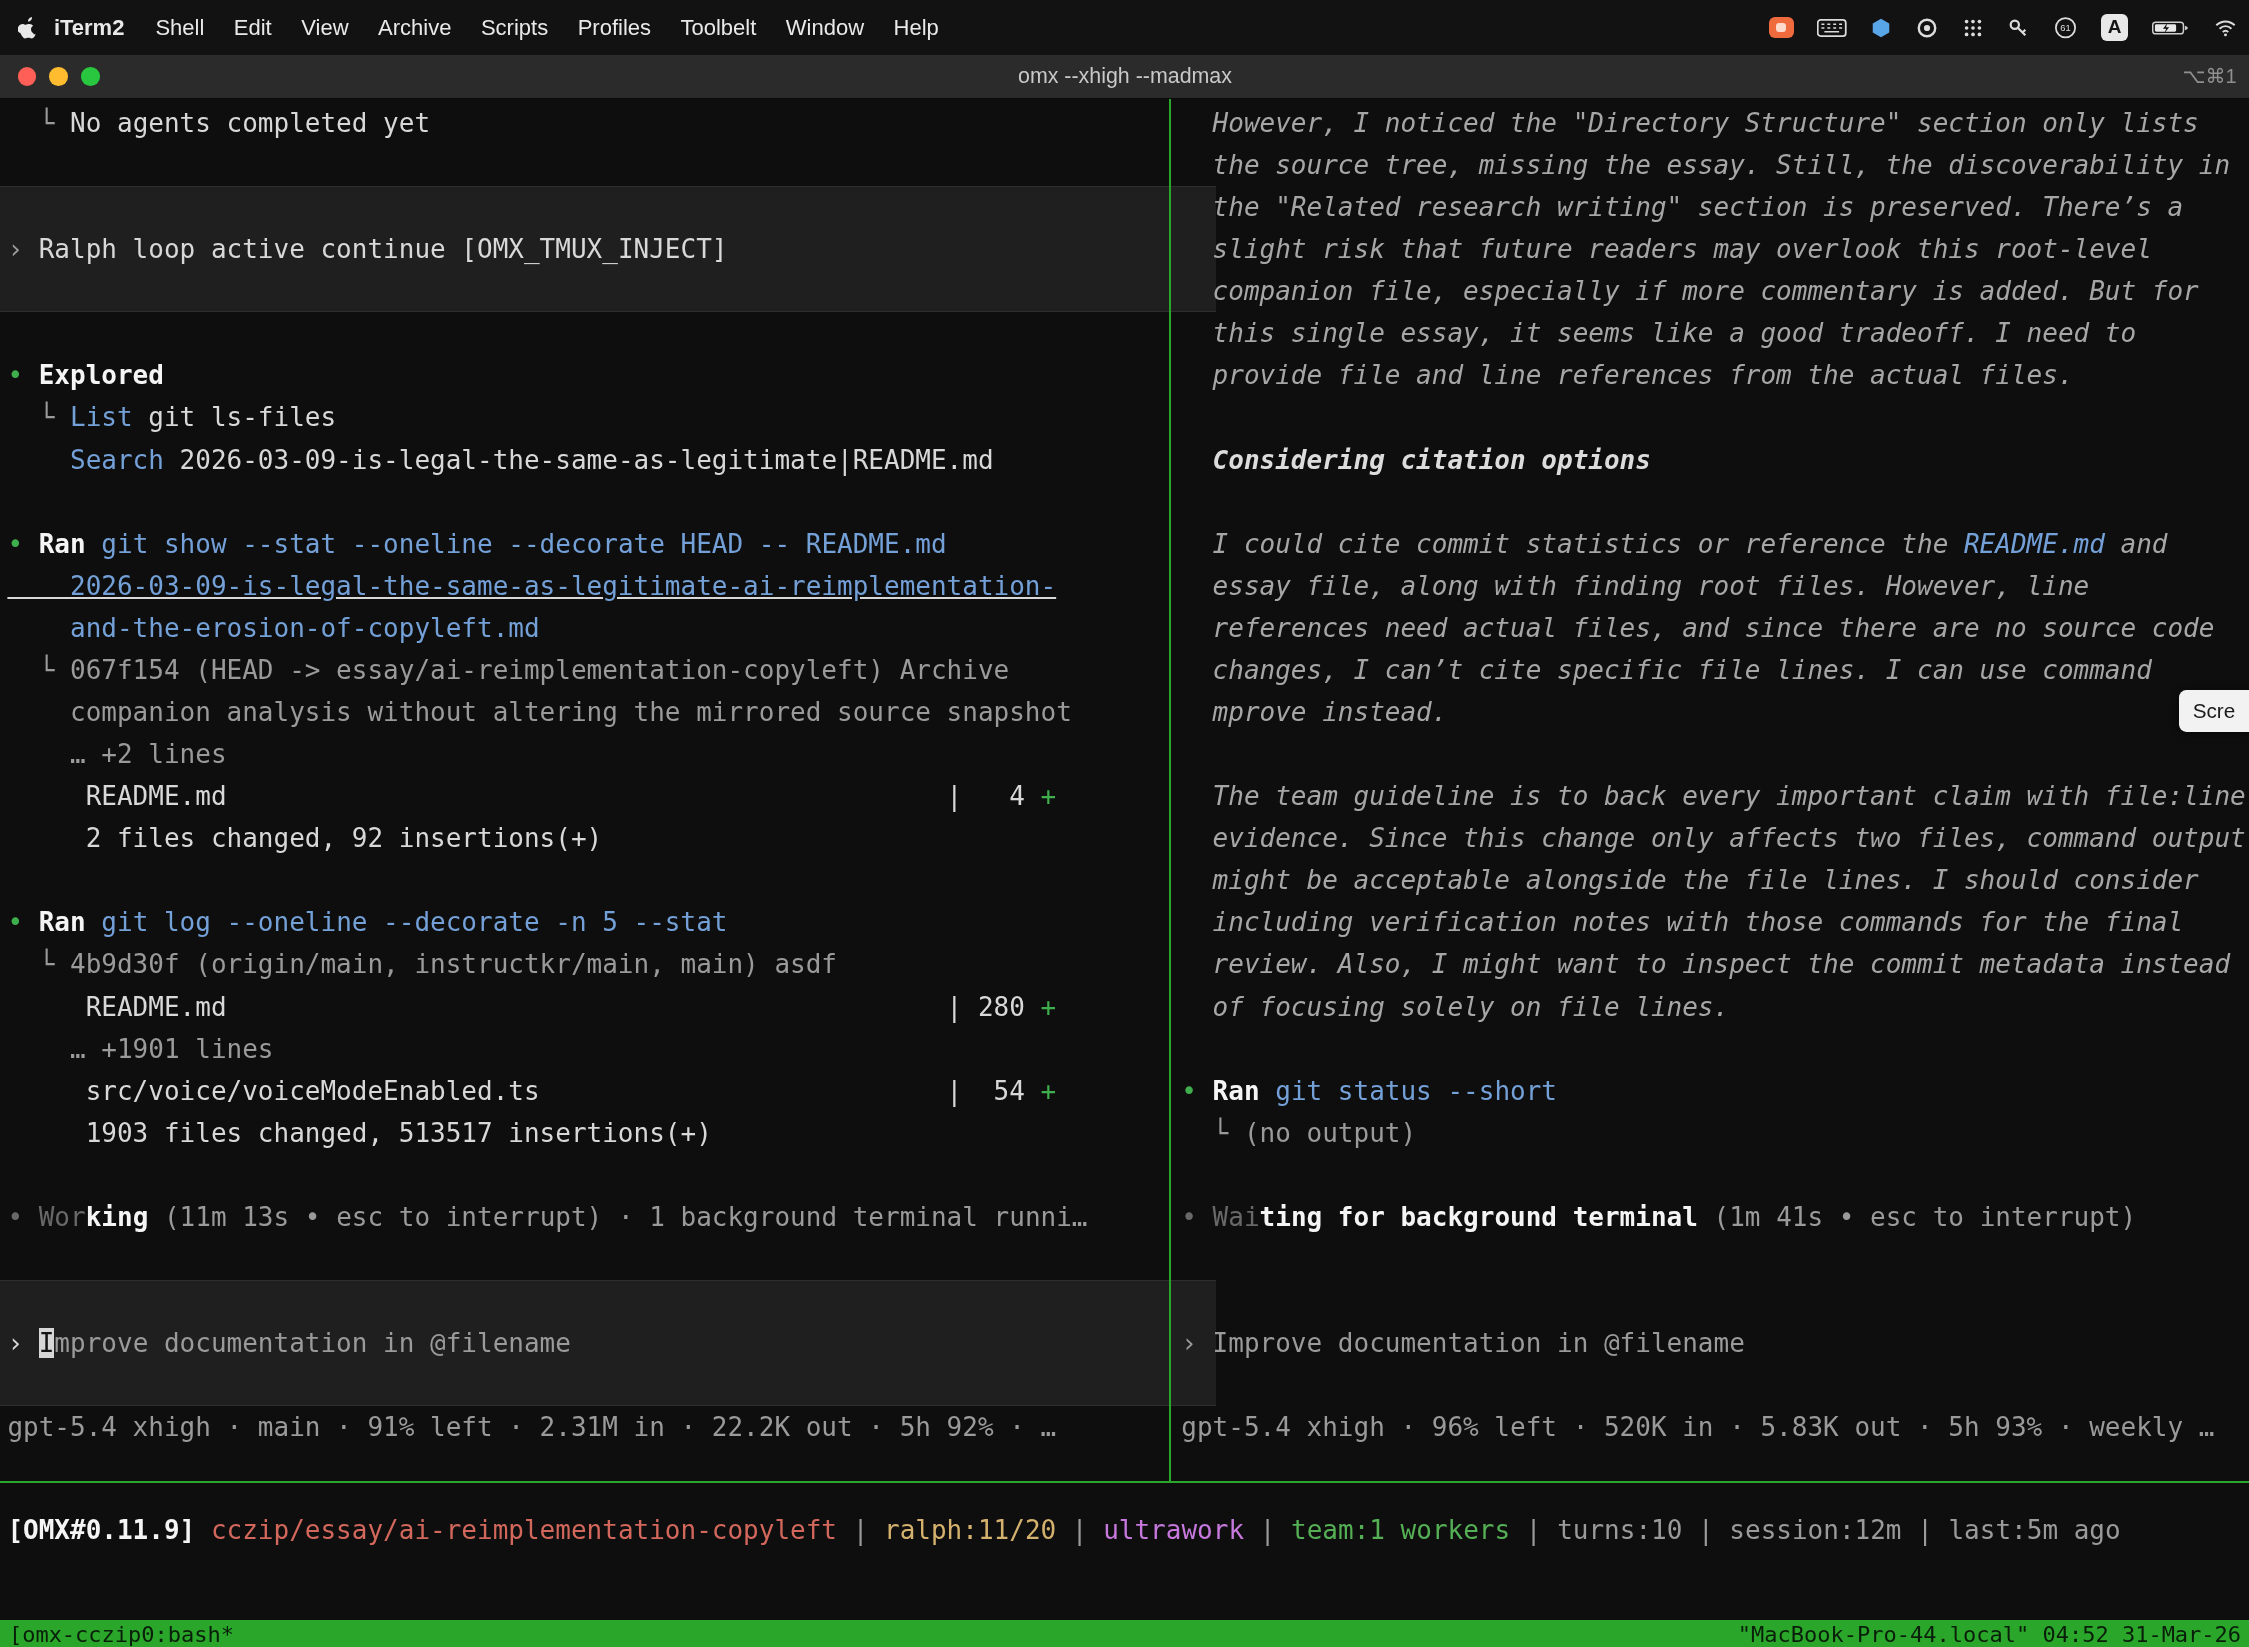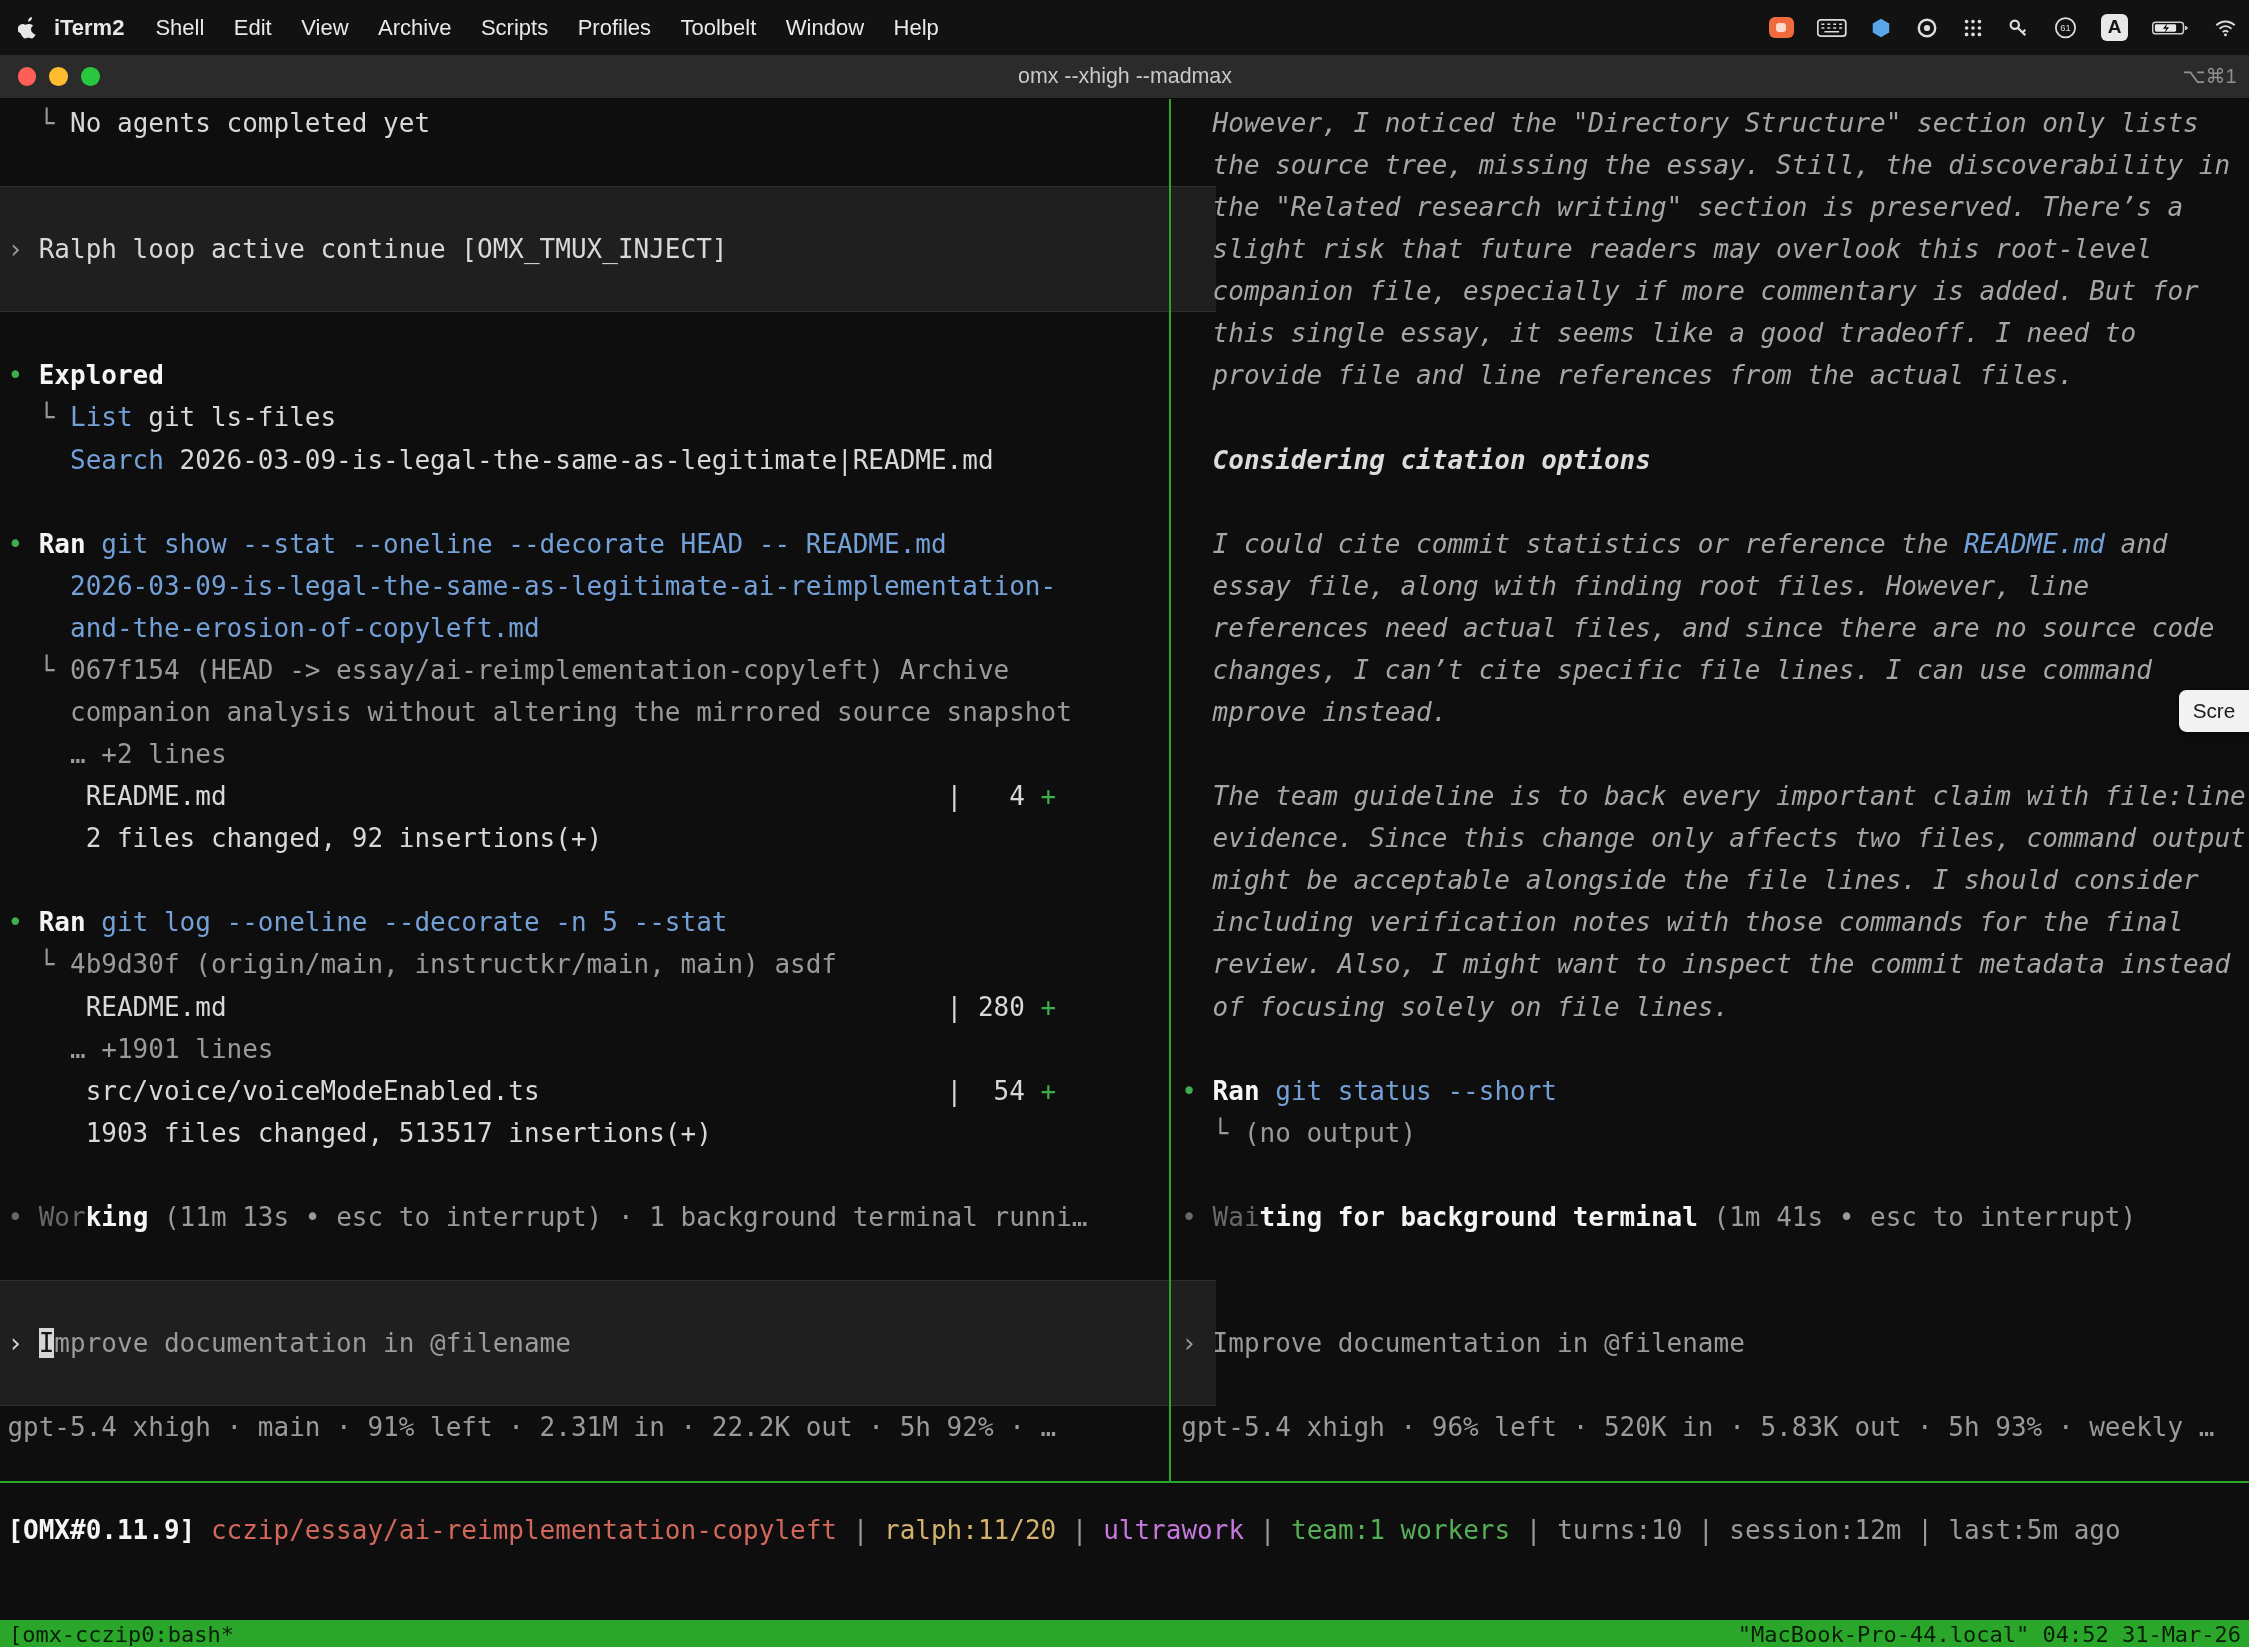--- a/index.html
+++ b/index.html
@@ -185,21 +185,21 @@
   <div class="term">
     <div class="pane pane-left" id="pane-left">
       <div class="tbox box-ralph"></div>
       <div class="tbox box-input"></div>
     <div class="term-line" style="top: 3px;"><span class="s-g">  └ </span><span class="s-w">No agents completed yet</span></div>
         <div class="term-line" style="top: 129px;"><span class="s-g">› </span><span class="s-w">Ralph loop active continue [OMX_TMUX_INJECT]</span></div>
         <div class="term-line" style="top: 255px;"><span class="s-gr">• </span><span class="s-b">Explored</span></div>
         <div class="term-line" style="top: 297px;"><span class="s-g">  └ </span><span class="s-bl">List</span><span class="s-w"> git ls-files</span></div>
         <div class="term-line" style="top: 340px;"><span class="s-bl">    Search</span><span class="s-w"> 2026-03-09-is-legal-the-same-as-legitimate|README.md</span></div>
         <div class="term-line" style="top: 424px;"><span class="s-gr">• </span><span class="s-b">Ran</span><span class="s-bl"> git show --stat --oneline --decorate HEAD -- README.md</span></div>
-        <div class="term-line" style="top: 466px;"><span class="s-bl">    2026-03-09-is-legal-the-same-as-legitimate-ai-reimplementation-</span></div>
+        <div class="term-line" style="top: 466px; text-decoration: underline;"><span class="s-bl">    2026-03-09-is-legal-the-same-as-legitimate-ai-reimplementation-</span></div>
         <div class="term-line" style="top: 508px;"><span class="s-bl">    and-the-erosion-of-copyleft.md</span></div>
         <div class="term-line" style="top: 550px;"><span class="s-g">  └ 067f154 (HEAD -&gt; essay/ai-reimplementation-copyleft) Archive</span></div>
         <div class="term-line" style="top: 592px;"><span class="s-g">    companion analysis without altering the mirrored source snapshot</span></div>
         <div class="term-line" style="top: 634px;"><span class="s-g">    … +2 lines</span></div>
         <div class="term-line" style="top: 676px;"><span class="s-w">     README.md                                              |   4 </span><span class="s-gr">+</span></div>
         <div class="term-line" style="top: 718px;"><span class="s-w">     2 files changed, 92 insertions(+)</span></div>
         <div class="term-line" style="top: 802px;"><span class="s-gr">• </span><span class="s-b">Ran</span><span class="s-bl"> git log --oneline --decorate -n 5 --stat</span></div>
         <div class="term-line" style="top: 844px;"><span class="s-g">  └ 4b9d30f (origin/main, instructkr/main, main) asdf</span></div>
         <div class="term-line" style="top: 887px;"><span class="s-w">     README.md                                              | 280 </span><span class="s-gr">+</span></div>
         <div class="term-line" style="top: 929px;"><span class="s-g">    … +1901 lines</span></div>

